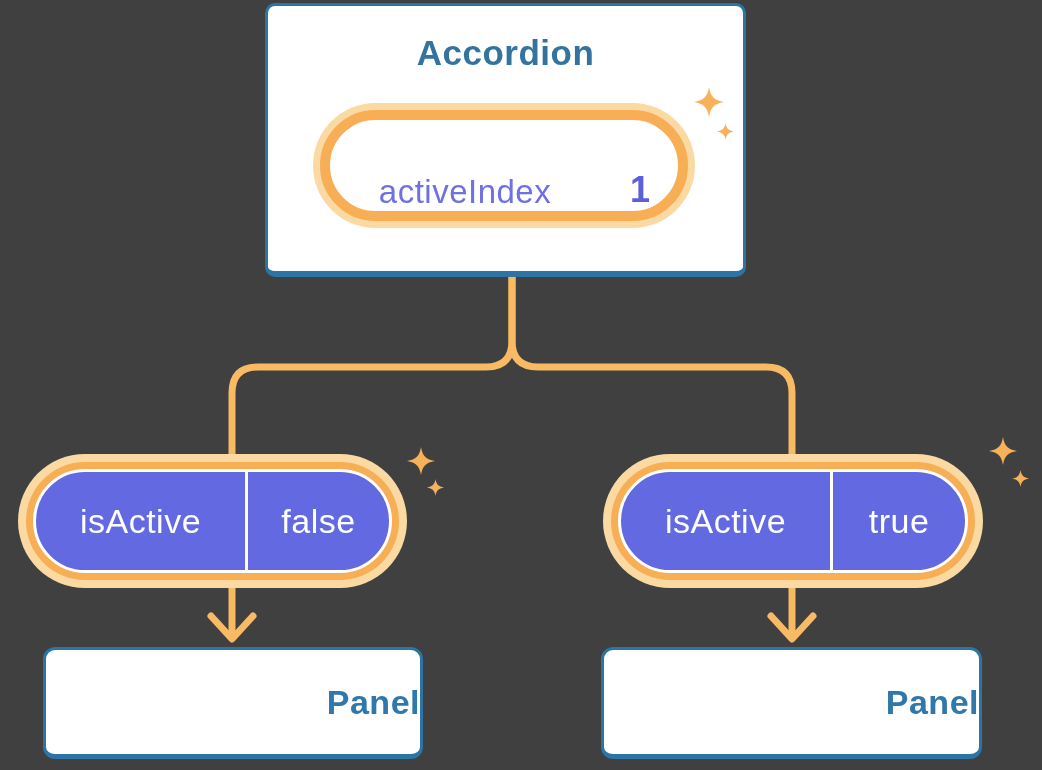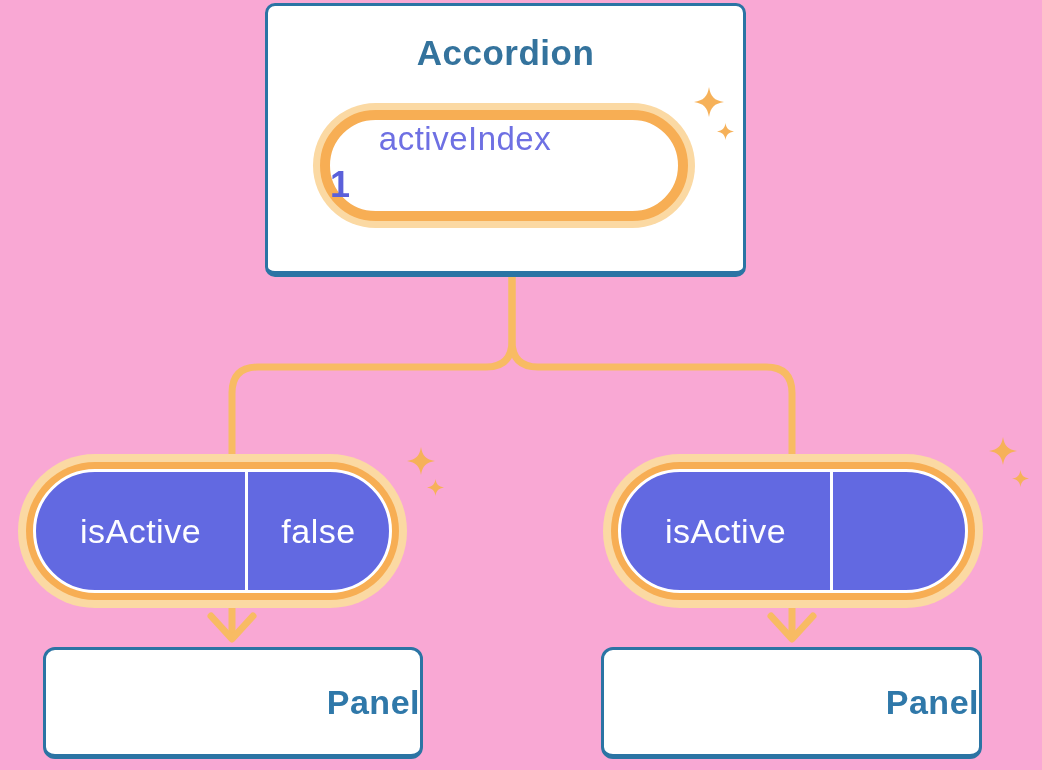--- a/index.html
+++ b/index.html
@@ -5,21 +5,21 @@
   html,body{margin:0;padding:0;}
   body{
     background:#4B6770;
     font-family:"Liberation Sans", sans-serif;
     -webkit-font-smoothing:antialiased;
   }
   .canvas{
     position:relative;
     width:1042px;
     height:770px;
-    background:#f9a8d4;
+    background:#404040;
     overflow:hidden;
   }
   .canvas *, .canvas *::before, .canvas *::after{box-sizing:border-box;}
 
   
   .lines-layer{position:absolute;left:0;top:0;z-index:0;pointer-events:none;}
   .sparkle-layer{position:absolute;left:0;top:0;z-index:3;pointer-events:none;}
 
   
   .component-card{
@@ -53,38 +53,37 @@
 
   
   .state-pill{
     position:absolute;
     left:320px;top:110px;width:368px;height:111px;
     background:#ffffff;
     border:10px solid #F7AE54;
     border-radius:999px;
     box-shadow:0 0 0 7px #FBD9A3;
     display:flex;
-    align-items:flex-start;
+    align-items:flex-end;
     z-index:2;
-    flex-direction:column;
   }
   .state-pill .pill-label{
     width:270px;display:flex;align-items:center;justify-content:center;
     font-size:33px;color:#6E70E3;letter-spacing:.5px;
   }
   .state-pill .pill-divider{width:2px;background:#F7AE54;}
   .state-pill .pill-value{
     flex:1;display:flex;align-items:center;justify-content:center;
     font-size:36px;font-weight:700;color:#5B60DA;
   }
 
   
   .prop-pill{
     position:absolute;
-    height:124px;
+    height:104px;
     background:#6269E1;
     border:3px solid #ffffff;
     border-radius:999px;
     box-shadow:0 0 0 7px #F7AE54, 0 0 0 15px #FBD9A3;
     display:flex;
     align-items:stretch;
     z-index:2;
     overflow:hidden;
   }
   .prop-pill.left{left:33px;top:469px;width:359px;}
@@ -127,20 +126,21 @@
 
   <div class="prop-pill left">
     <span class="pill-label">isActive</span>
     <span class="pill-divider"></span>
     <span class="pill-value">false</span>
   </div>
 
   <div class="prop-pill right">
     <span class="pill-label">isActive</span>
     <span class="pill-divider"></span>
+    <span class="pill-value">true</span>
   </div>
 
   <div class="component-card panel-card left">
     <span class="panel-title">Panel</span>
   </div>
   <div class="component-card panel-card right">
     <span class="panel-title">Panel</span>
   </div>
 
   <svg class="sparkle-layer" width="1042" height="770" viewBox="0 0 1042 770">

